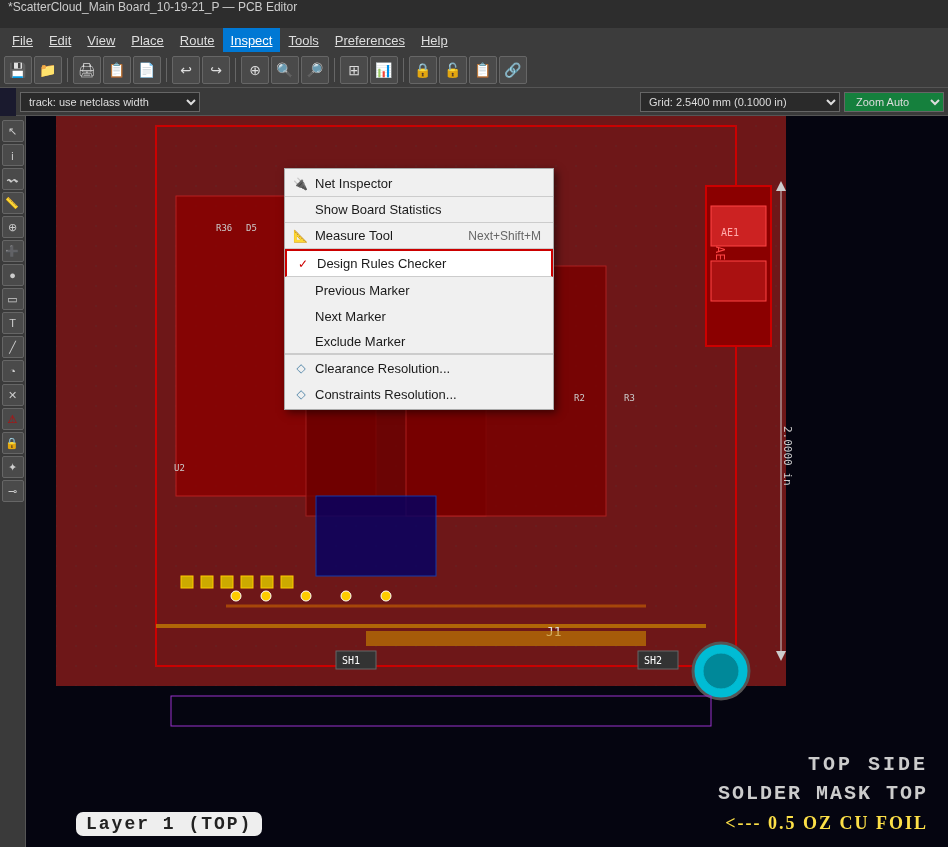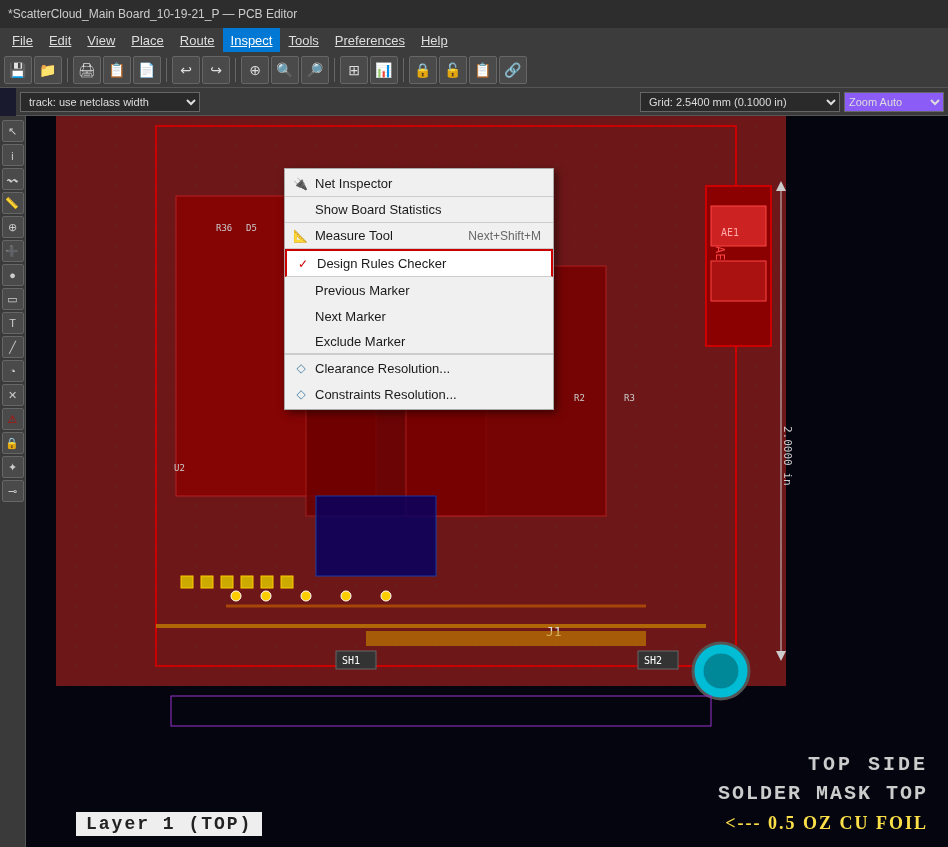--- a/index.html
+++ b/index.html
@@ -3,21 +3,21 @@
   <meta charset="utf-8">
   <style>
     * { margin: 0; padding: 0; box-sizing: border-box; }
     body { width: 948px; height: 847px; overflow: hidden; font-family: 'Segoe UI', Arial, sans-serif; font-size: 13px; background: #1a1a2e; position: relative; }
 
     
     .title-bar {
       height: 28px;
       background: #2d2d2d;
       display: flex;
-      align-items: center;
+      align-items: flex-start;
       padding: 0 8px;
       color: #ccc;
       font-size: 12px;
     }
 
     
     .menu-bar {
       height: 24px;
       background: #3c3c3c;
       display: flex;
@@ -86,25 +86,25 @@
     .grid-select {
       background: #2a2a2a;
       border: 1px solid #666;
       color: #ddd;
       font-size: 11px;
       padding: 1px 4px;
       height: 20px;
       width: 200px;
     }
     .zoom-select {
-      background: #8b5cf6;
+      background: #15803d;
       border: 1px solid #666;
       color: #ddd;
       font-size: 11px;
-      padding: 1px 0;
+      padding: 1px 7px;
       height: 20px;
       width: 100px;
     }
 
     
     .main-layout {
       display: flex;
       height: calc(847px - 28px - 24px - 36px - 28px);
       position: relative;
     }
@@ -402,18 +402,18 @@
       <div class="dropdown-item">
         <span class="dropdown-icon" style="color:#5588aa;">◇</span>
         <span>Constraints Resolution...</span>
       </div>
     </div>
 
     <div style="position:absolute;bottom:0;left:30px;right:0;height:105px;background:#050510;display:flex;flex-direction:column;justify-content:space-around;padding:8px 20px;text-align:right;">
       <div style="color:#cccccc;font-family:'Courier New',monospace;font-size:20px;font-weight:bold;letter-spacing:3px;">TOP SIDE</div>
       <div style="color:#cccccc;font-family:'Courier New',monospace;font-size:20px;font-weight:bold;letter-spacing:2px;">SOLDER MASK TOP</div>
       <div style="display:flex;justify-content:space-between;align-items:center;">
-        <div style="color:#cccccc;font-family:'Courier New',monospace;font-size:18px;font-weight:bold;letter-spacing:2px;background:#eee;color:#222;padding:2px 10px;">Layer 1 (TOP)</div>
+        <div style="color:#cccccc;font-family:'Courier New',monospace;font-size:18px;font-weight:bold;letter-spacing:2px;background:#eee;color:#222;padding:2px 10px;border-radius:7px;">Layer 1 (TOP)</div>
         <div style="color:#fde047;font-family:Liberation Serif, serif;font-size:18px;font-weight:bold;letter-spacing:2px;">&lt;--- 0.5 OZ CU FOIL</div>
       </div>
     </div>
   </div>
 </div>
 
 </body></html>

